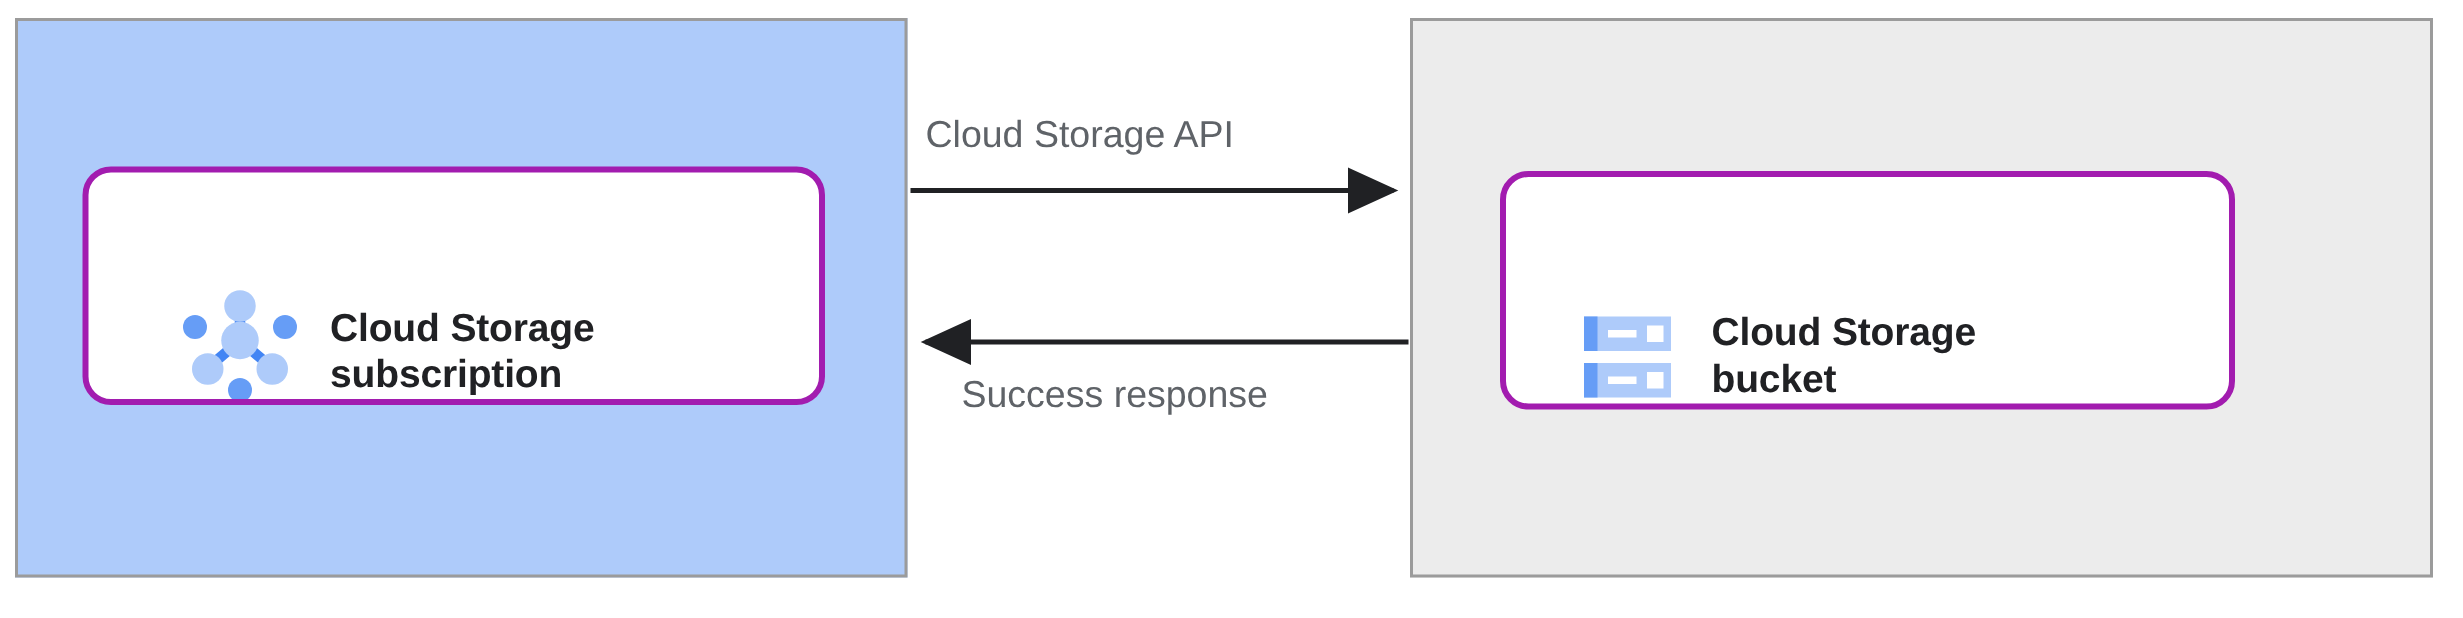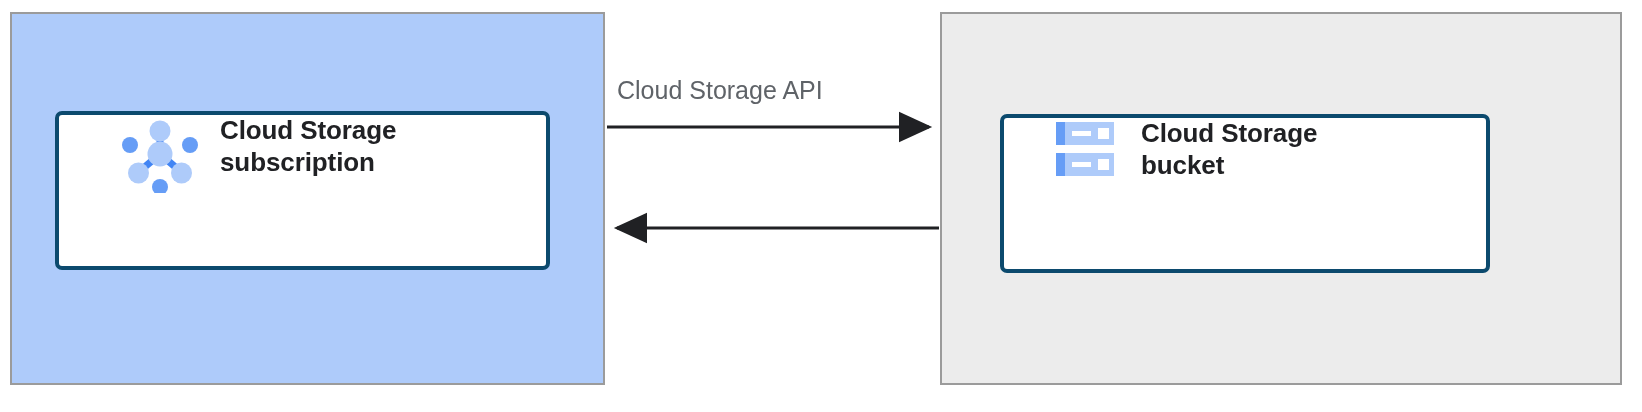--- a/index.html
+++ b/index.html
@@ -41,24 +41,24 @@
     width: 682px;
     height: 373px;
     background: #ECECEC;
   }
 
   
   .node-card {
     position: absolute;
     box-sizing: border-box;
     background: #ffffff;
-    border: 4px solid #0c4a6e;
-    border-radius: 7px;
+    border: 4px solid #a21caf;
+    border-radius: 19px;
     display: flex;
-    align-items: flex-start;
+    align-items: flex-end;
   }
   .node-subscription {
     left: 55px;
     top: 111px;
     width: 495px;
     height: 159px;
     padding-left: 62px;
   }
   .node-bucket {
     left: 1000px;
@@ -164,14 +164,15 @@
         <path d="M0,0.7 L10.5,5.5 L0,10.3 Z" fill="#202124"></path>
       </marker>
     </defs>
 
     <line x1="607" y1="127" x2="929" y2="127" stroke="#202124" stroke-width="3.2" marker-end="url(#arrow-right)"></line>
 
     <line x1="939" y1="228" x2="617" y2="228" stroke="#202124" stroke-width="3.2" marker-end="url(#arrow-left)"></line>
   </svg>
 
   <div class="edge-label edge-label-request">Cloud Storage API</div>
+  <div class="edge-label edge-label-response">Success response</div>
 
 </div>
 
 </body></html>

